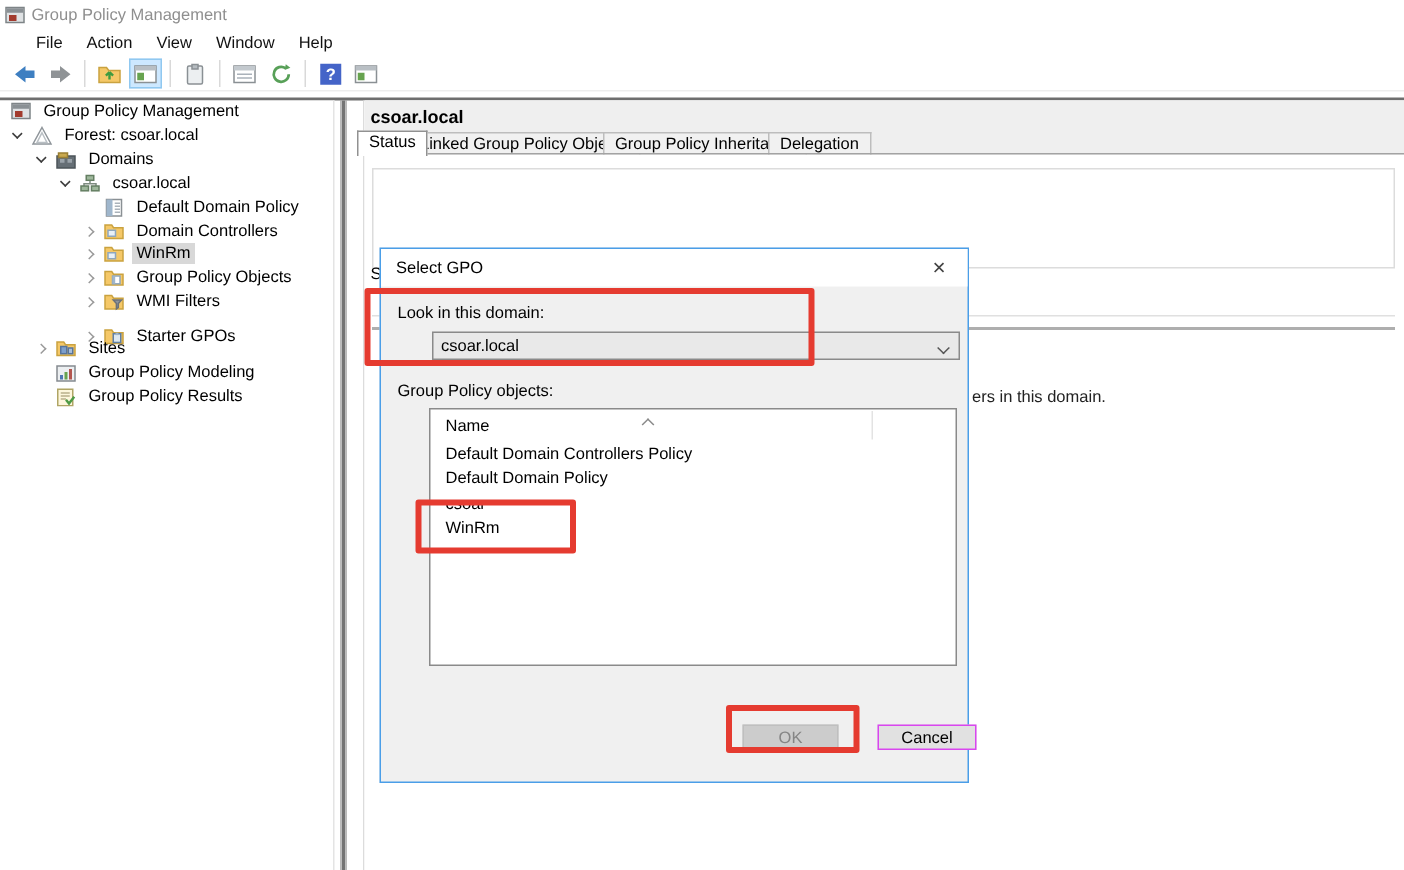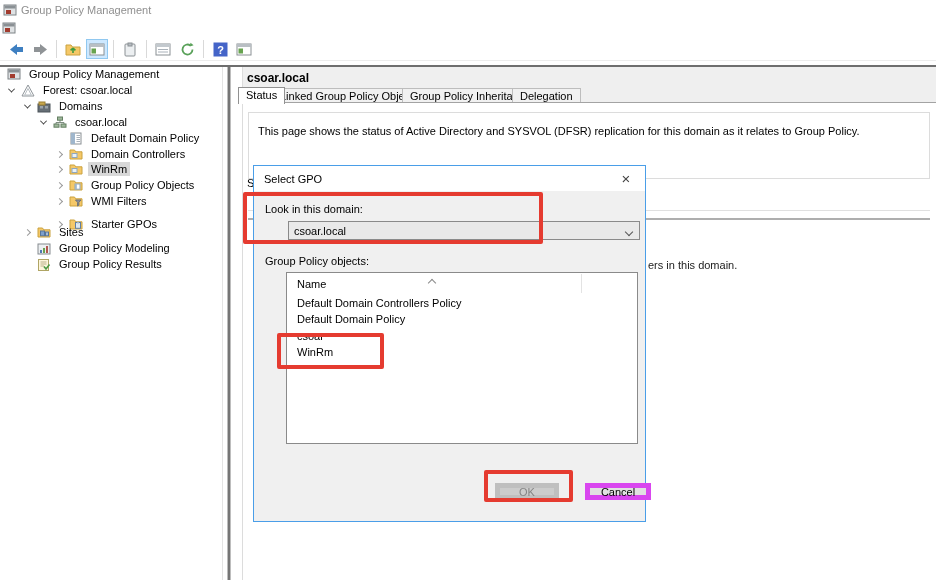--- a/index.html
+++ b/index.html
@@ -57,21 +57,21 @@
   .dlabel1 { position:absolute; left:11px; top:37px; }
   .dcombo { position:absolute; left:34px; top:55px; width:352px; height:19px; background:#e9e9e9; border:1px solid #8a8a8a; display:flex; align-items:center; padding-left:5px; }
   .dchev { position:absolute; right:7px; top:7px; width:6px; height:6px; border-right:1px solid #555; border-bottom:1px solid #555; transform:rotate(45deg); }
   .dlabel2 { position:absolute; left:11px; top:89px; }
   .dlist { position:absolute; left:32px; top:106px; width:352px; height:172px; background:#fff; border:1px solid #8a8a8a; }
   .dlhead { position:absolute; left:0; top:0; width:100%; height:20px; }
   .dlheadname { position:absolute; left:10px; top:5px; }
   .sortchev { position:absolute; left:142px; top:7px; width:6px; height:6px; border-left:1px solid #8a8a8a; border-top:1px solid #8a8a8a; transform:rotate(45deg); }
   .coldiv { position:absolute; left:294px; top:1px; width:1px; height:19px; background:#e3e3e3; }
   .dlrow { position:absolute; left:10px; height:16px; display:flex; align-items:center; }
-  .dbtn { position:absolute; top:317px; height:17px; display:flex; align-items:center; justify-content:center; background:#e1e1e1; border:5px solid #d946ef; }
+  .dbtn { position:absolute; top:317px; height:17px; display:flex; align-items:center; justify-content:center; background:#e1e1e1; border:1px solid #d946ef; }
   .dbtn.ok { left:241px; width:64px; background:#cccccc; border-color:#bfbfbf; color:#858585; }
   .dbtn.cancel { left:331px; width:66px; }
   
   .ann { position:absolute; border:4px solid #e53b30; z-index:20; border-radius:2px; }
   .ann1 { left:243px; top:192px; width:300px; height:52px; }
   .ann2 { left:277px; top:333px; width:107px; height:36px; }
   .ann3 { left:484px; top:470px; width:89px; height:32px; }
   svg { display:block; }
 </style>
 </head>
@@ -90,20 +90,27 @@
     <span class="abs titletext">Group Policy Management</span>
   </div>
 
   <span class="abs appicon menuicon">
     <svg width="14" height="14" viewBox="0 0 14 14">
         <rect x="1" y="2" width="12" height="10" fill="#dfe2e4" stroke="#7e8487"></rect>
         <rect x="1.5" y="2.5" width="11" height="3" fill="#8a9094"></rect>
         <rect x="3" y="7" width="5" height="4" fill="#a23b2e"></rect>
       </svg>
   </span>
+  <div class="abs menubar" style="padding-left:16px;">
+    <span class="mi">File</span>
+    <span class="mi">Action</span>
+    <span class="mi">View</span>
+    <span class="mi">Window</span>
+    <span class="mi">Help</span>
+  </div>
 
   <div class="abs tbar" style="padding-left:4px;">
     <span class="tbtn">
       <svg width="15" height="13" viewBox="0 0 15 13">
           <path d="M1 6.5 L8 1 V4 H14 V9 H8 V12 Z" fill="#3e7fc1"></path>
         </svg>
     </span>
     <span class="tbtn">
       <svg width="15" height="13" viewBox="0 0 15 13">
           <path d="M14 6.5 L7 1 V4 H1 V9 H7 V12 Z" fill="#8f9396"></path>
@@ -311,21 +318,20 @@
   </div>
 
   <div class="abs ptitle">csoar.local</div>
   <div class="abs tab active" style="left:238px;"><span>Status</span></div>
   <div class="abs tab" style="left:272px;"><span>Linked Group Policy Objects</span></div>
   <div class="abs tab" style="left:402px;"><span>Group Policy Inheritance</span></div>
   <div class="abs tab" style="left:512px;"><span>Delegation</span></div>
   <div class="abs tabline"></div>
 
   <div class="abs descbox"></div>
-  <div class="abs desctext">This page shows the status of Active Directory and SYSVOL (DFSR) replication for this domain as it relates to Group Policy.</div>
   <div class="abs hline1"></div>
   <div class="abs hline2"></div>
   <div class="abs frag-left">S</div>
   <div class="abs frag-right">ers in this domain.</div>
 
   <div class="abs dialog">
     <div class="dtitlebar">
       <span class="dtitle">Select GPO</span>
       <span class="dclose">×</span>
     </div>

